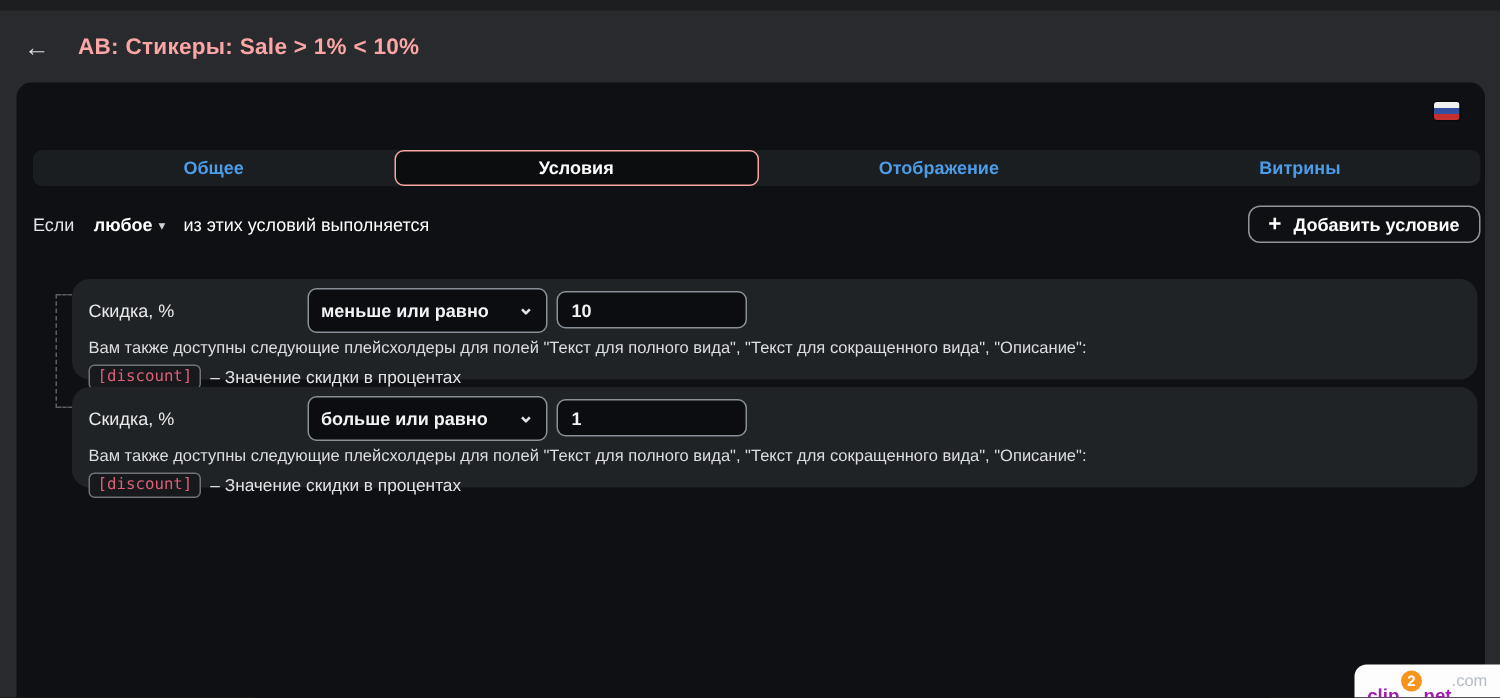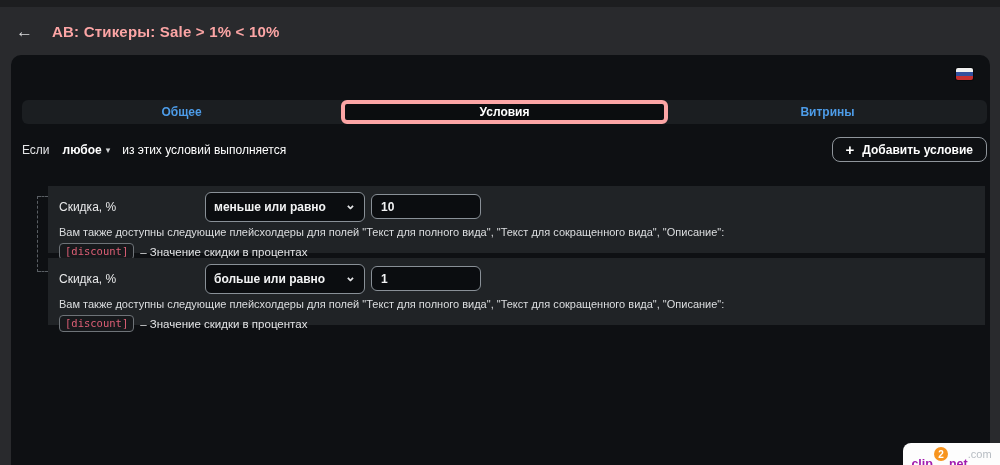--- a/index.html
+++ b/index.html
@@ -23,21 +23,21 @@
   .flag { position:absolute; top:13px; right:17px; width:17px; height:12px;
     border-radius:2px; overflow:hidden; box-shadow:0 0 0 1px rgba(0,0,0,.4); cursor:pointer; }
   .flag .w { height:4px; background:#f0f0f0; }
   .flag .b { height:4px; background:#32509e; }
   .flag .r { height:4px; background:#c62f30; }
 
   .tabbar { position:absolute; left:11px; right:3px; top:45px; height:24px;
     background:#1b1e21; border-radius:6px; display:flex; }
   .tab { flex:1; display:flex; align-items:center; justify-content:center;
     font-size:12px; font-weight:bold; color:#4d9ce8; cursor:pointer; border-radius:6px; }
-  .tab.active { background:#0b0d0f; border:4px solid #fca5a5; color:#ffffff; }
+  .tab.active { background:#0b0d0f; border:1px solid #fca5a5; color:#ffffff; }
 
   .logic-row { position:absolute; left:11px; right:3px; top:82px; height:25px;
     display:flex; align-items:center; font-size:12px; }
   .logic-prefix { color:#e4e5e7; }
   .any-dd { display:flex; align-items:center; margin:0 12px 0 13px; cursor:pointer; }
   .any-dd .lbl { font-weight:bold; color:#ffffff; }
   .any-dd .caret { font-size:9px; color:#cfd1d3; margin-left:4px; padding-top:1px; }
   .logic-suffix { color:#ffffff; }
 
   .add-btn { position:absolute; right:3px; top:82px; height:25px; padding:0 13px;
@@ -47,32 +47,32 @@
   .add-btn .plus { font-size:15px; font-weight:bold; line-height:1; }
 
   .connector { position:absolute; left:26px; top:141px; width:11px; height:76px;
     border-left:1px dashed #5a5f64; }
   .connector .stub-top, .connector .stub-bottom { position:absolute; left:0; width:10px;
     border-top:1px dashed #5a5f64; }
   .connector .stub-top { top:0; }
   .connector .stub-bottom { bottom:0; }
 
   .card { position:absolute; left:37px; right:5px; height:67px;
-    background:#202326; border-radius:0; padding:8px 12px 0 11px; }
+    background:#202326; border-radius:12px; padding:8px 12px 0 11px; }
   .card.c1 { top:131px; }
   .card.c2 { top:203px; }
 
   .cond-row { display:flex; align-items:center; height:25px; }
   .field-label { width:146px; font-size:12px; color:#e9eaeb; }
   .select { width:160px; height:30px; background:#0b0d10; border:1px solid #899097;
     border-radius:6px; display:flex; align-items:center; padding:0 8px;
     font-size:12px; font-weight:bold; color:#f2f3f4; cursor:pointer; }
   .select .sel-text { flex:1; }
   .select .chev { font-size:13px; font-weight:bold; color:#e3e4e6; line-height:0; padding-bottom:4px; }
-  .value-input { width:110px; height:25px; margin-left:6px; background:#0b0d10;
+  .value-input { width:127px; height:25px; margin-left:6px; background:#0b0d10;
     border:1px solid #899097; border-radius:6px; color:#f2f3f4; font-size:12px;
     font-weight:bold; padding:0 9px; font-family:"Liberation Sans",sans-serif; outline:none; }
 
   .hint { margin-top:7px; font-size:11px; color:#dcdee0; }
   .chip-row { margin-top:5px; display:flex; align-items:center; font-size:11.5px; color:#e2e3e5;text-align:right; }
   .code-chip { font-family:"DejaVu Sans Mono", monospace; font-size:10.5px;
     color:#dd5f76; border:1px solid #6e7378; border-radius:4px; padding:1px 5px 2px 5px;
     background:#17191c; margin-right:6px; }
 
   .watermark { position:absolute; right:0; bottom:0; width:97px; height:22px;
@@ -97,20 +97,21 @@
 
   <div class="flag">
     <div class="w"></div>
     <div class="b"></div>
     <div class="r"></div>
   </div>
 
   <div class="tabbar">
     <div class="tab">Общее</div>
     <div class="tab active">Условия</div>
+    <div class="tab">Отображение</div>
     <div class="tab">Витрины</div>
   </div>
 
   <div class="logic-row">
     <span class="logic-prefix">Если</span>
     <span class="any-dd">
       <span class="lbl">любое</span>
       <span class="caret">▾</span>
     </span>
     <span class="logic-suffix">из этих условий выполняется</span>

